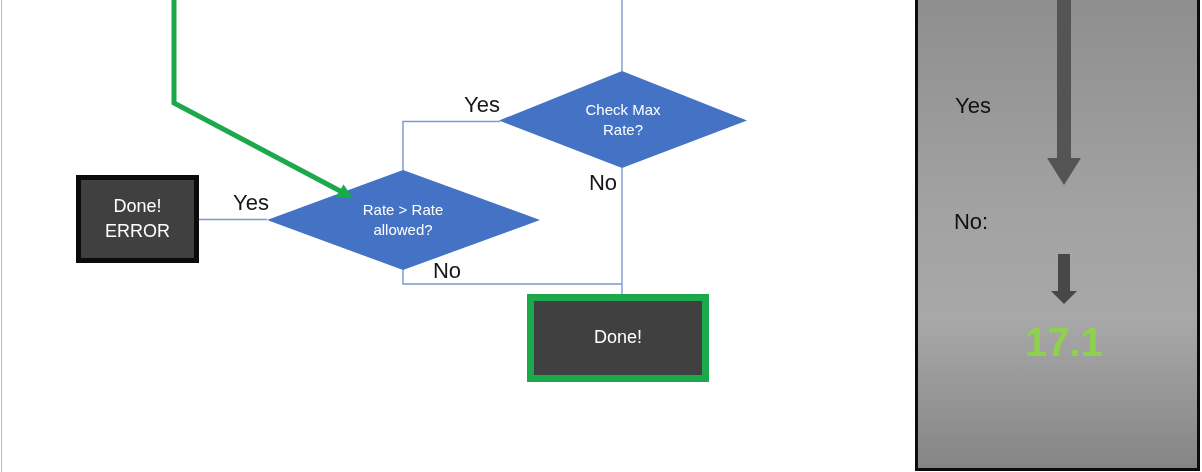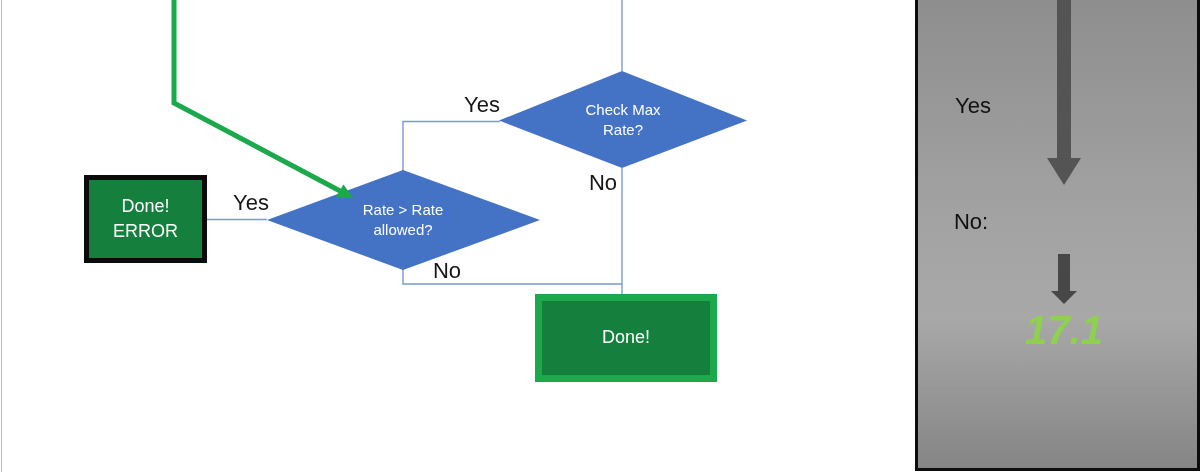--- a/index.html
+++ b/index.html
@@ -21,31 +21,30 @@
   }
   
   #shapes {
     left: 0; top: 0;
     pointer-events: none;
     z-index: 2;
   }
   
   .flow-box {
     box-sizing: border-box;
-    background: #15803d;
+    background: #404040;
     display: flex;
     flex-direction: column;
     align-items: center;
     justify-content: center;
     color: #ffffff;
     text-align: center;
     z-index: 3;
     line-height: 1.4;
     font-size: 18px;
-    margin-left: 8px;
   }
   #done-error-box {
     left: 76px; top: 175px; width: 123px; height: 88px;
     border: 5px solid #0b0b0b;
   }
   #done-box {
     left: 527px; top: 294px; width: 182px; height: 88px;
     border: 7px solid #1ba94c;
     font-size: 18px;
   }
@@ -151,15 +150,15 @@
   </div>
 
   <div class="abs edge-label" style="left:482px; top:105px;">Yes</div>
   <div class="abs edge-label" style="left:603px; top:183px;">No</div>
   <div class="abs edge-label" style="left:251px; top:203px;">Yes</div>
   <div class="abs edge-label" style="left:447px; top:271px;">No</div>
 
   <div class="abs panel-text" style="left:973px; top:106px;">Yes</div>
   <div class="abs panel-text" style="left:971px; top:222px;">No:</div>
   <div id="panel-check" class="abs" style="left:1148px; top:217px;">✓</div>
-  <div id="panel-result" class="abs" style="left:1064px; top:330px;font-style:italic;">17.1</div>
+  <div id="panel-result" class="abs" style="left:1064px; top:342px;">17.1</div>
 
 </div>
 
 </body></html>

